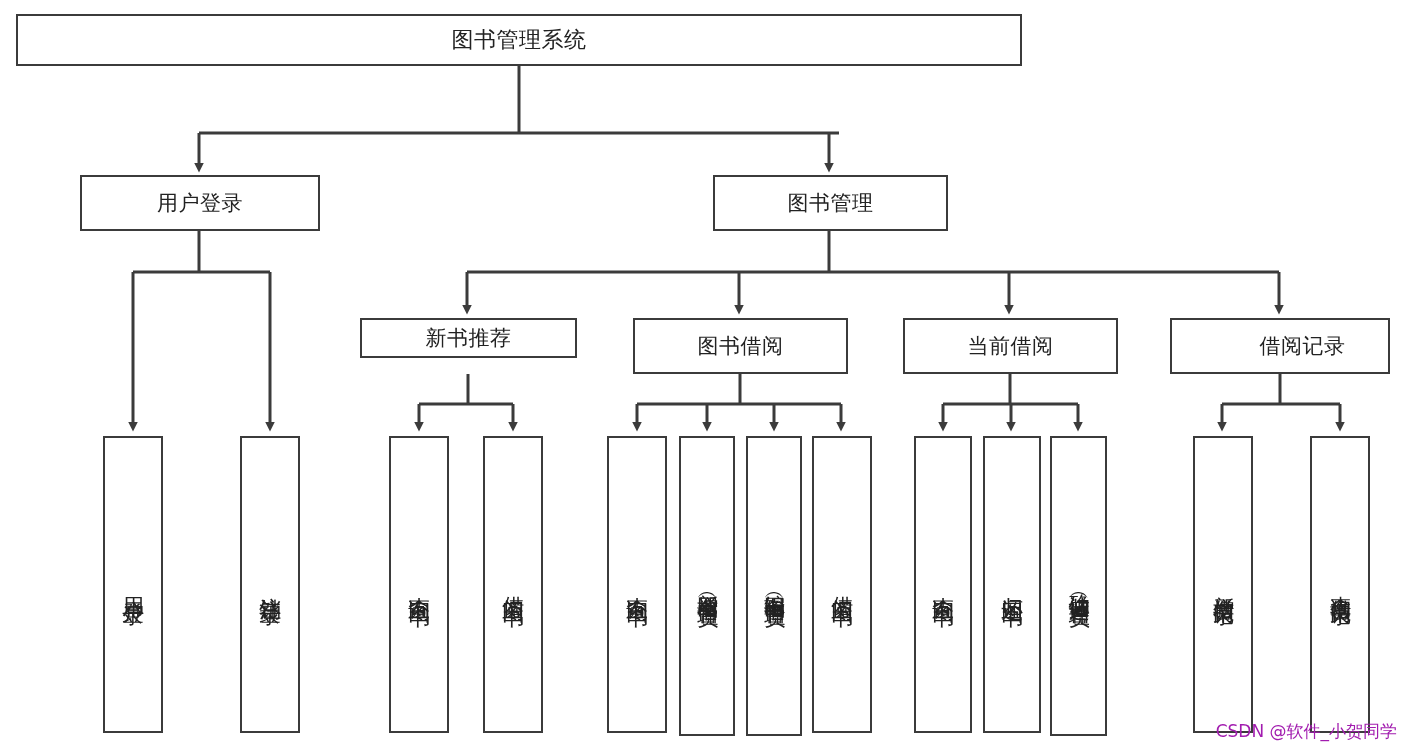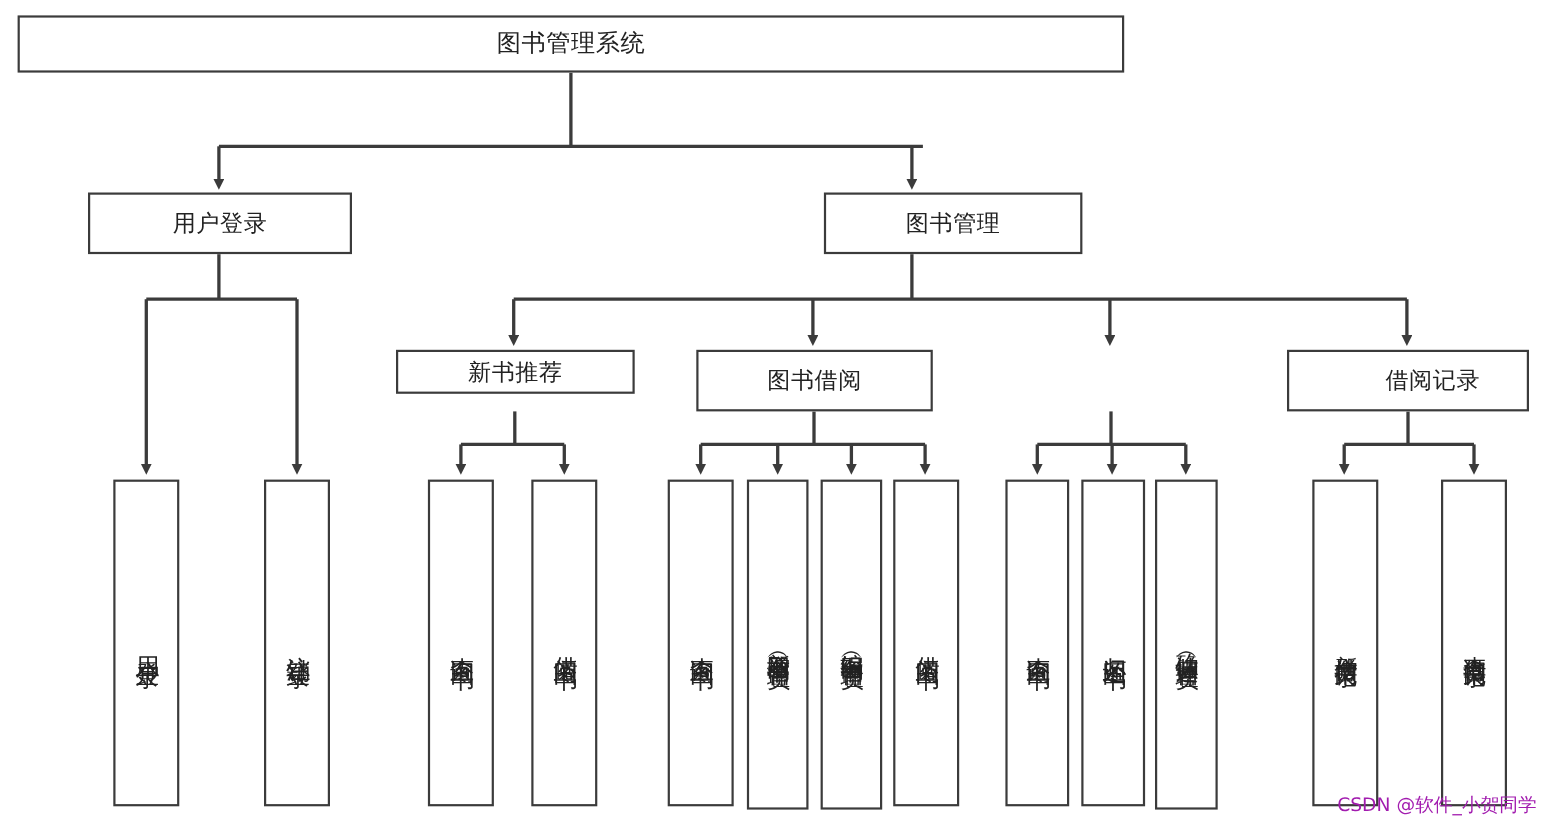--- a/index.html
+++ b/index.html
@@ -115,32 +115,35 @@
   </svg>
 
   <div class="node h-node" id="n-root" style="left:16px;top:14px;width:1006px;height:52px;">
     <span class="node-label">图书管理系统</span>
   </div>
 
   <div class="node h-node" style="left:80px;top:175px;width:240px;height:56px;">
     <span class="node-label">用户登录</span>
   </div>
 
-  <div class="node h-node" style="left:749px;top:175px;width:235px;height:56px;">
+  <div class="node h-node" style="left:713px;top:175px;width:235px;height:56px;">
     <span class="node-label">图书管理</span>
   </div>
 
   <div class="node h-node" style="left:360px;top:318px;width:217px;height:40px;">
     <span class="node-label">新书推荐</span>
   </div>
 
   <div class="node h-node" style="left:633px;top:318px;width:215px;height:56px;">
     <span class="node-label">图书借阅</span>
   </div>
 
+  <div class="node h-node" style="left:903px;top:318px;width:215px;height:56px;">
+    <span class="node-label">当前借阅</span>
+  </div>
 
   <div class="node h-node" style="left:1170px;top:318px;width:220px;height:56px;padding-left:45px;">
     <span class="node-label">借阅记录</span>
   </div>
 
   <div class="node v-node" style="left:103px;top:436px;width:60px;height:297px;">
     <span class="node-label">用户登录</span>
   </div>
 
   <div class="node v-node" style="left:240px;top:436px;width:60px;height:297px;">

